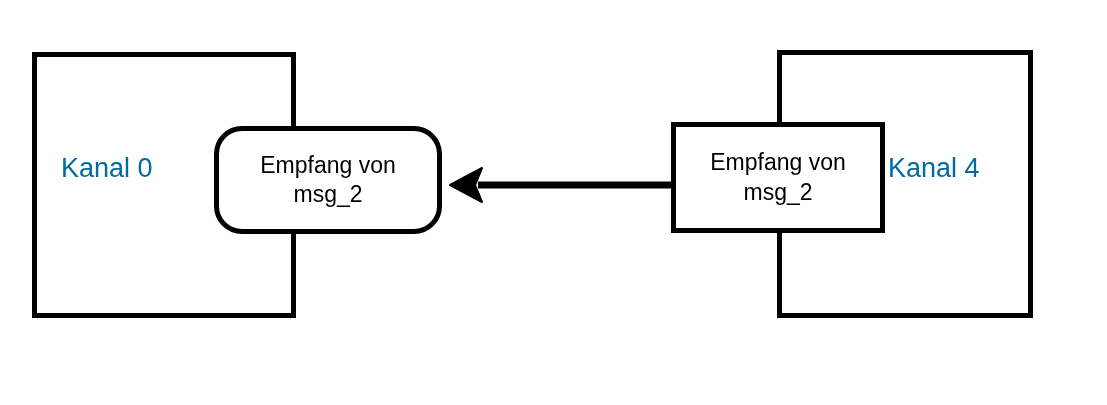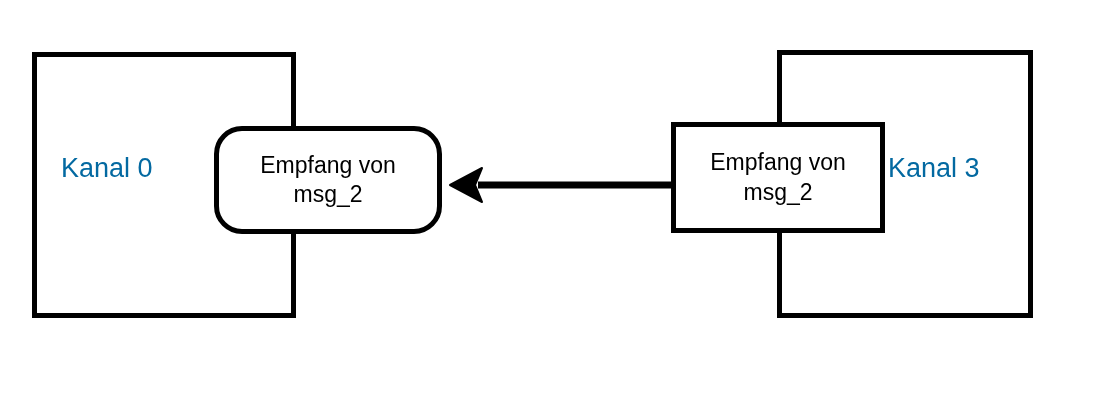--- a/index.html
+++ b/index.html
@@ -74,21 +74,21 @@
 </style>
 </head>
 <body>
 
 <div id="canvas">
 
   <div id="channel-0" class="channel-box"></div>
   <div id="label-kanal-0" class="channel-label">Kanal 0</div>
 
   <div id="channel-1" class="channel-box"></div>
-  <div id="label-kanal-1" class="channel-label">Kanal 3</div>
+  <div id="label-kanal-1" class="channel-label">Kanal 4</div>
 
   <div id="arrow-msg2" class="arrow">
     <svg width="228" height="46" viewBox="0 0 228 46">
       <line x1="228" y1="23" x2="30" y2="23" stroke="#000000" stroke-width="7"></line>
       <path d="M 2 23 L 34 6 L 27 23 L 34 40 Z" fill="#000000" stroke="#000000" stroke-width="2" stroke-linejoin="round"></path>
     </svg>
   </div>
 
   <div id="event-empfang" class="event-box">
     <div class="event-line">Empfang von</div>

